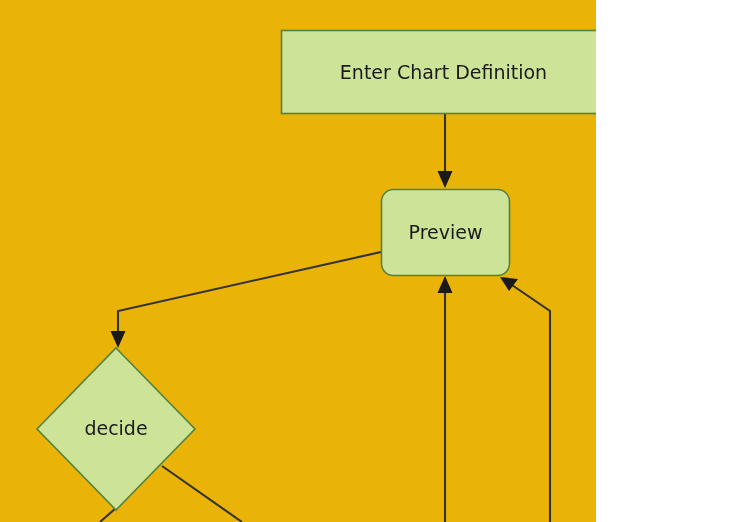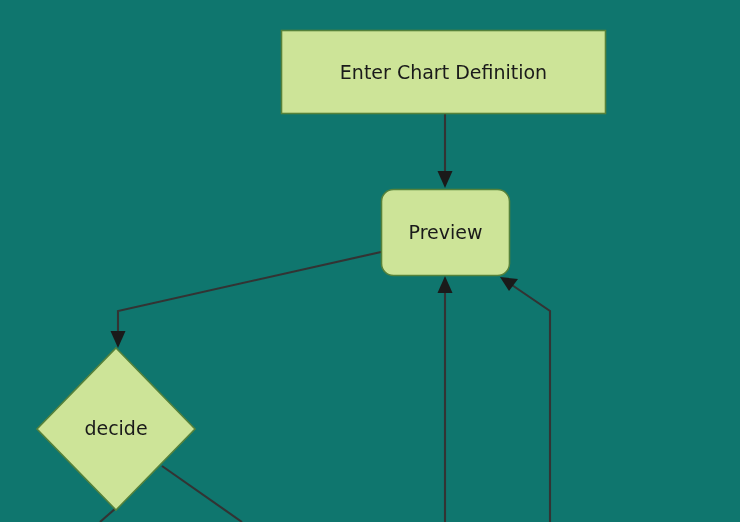--- a/index.html
+++ b/index.html
@@ -6,23 +6,23 @@
   html, body {
     margin: 0;
     padding: 0;
     background: #ffffff;
   }
   body {
     font-family: "DejaVu Sans", sans-serif;
   }
   #canvas {
     position: relative;
-    width: 740px;
+    width: 596px;
     height: 522px;
-    background: #0f766e;
+    background: #eab308;
     overflow: hidden;
   }
   #flow-svg {
     position: absolute;
     left: 0;
     top: 0;
     width: 740px;
     height: 522px;
     display: block;
   }

